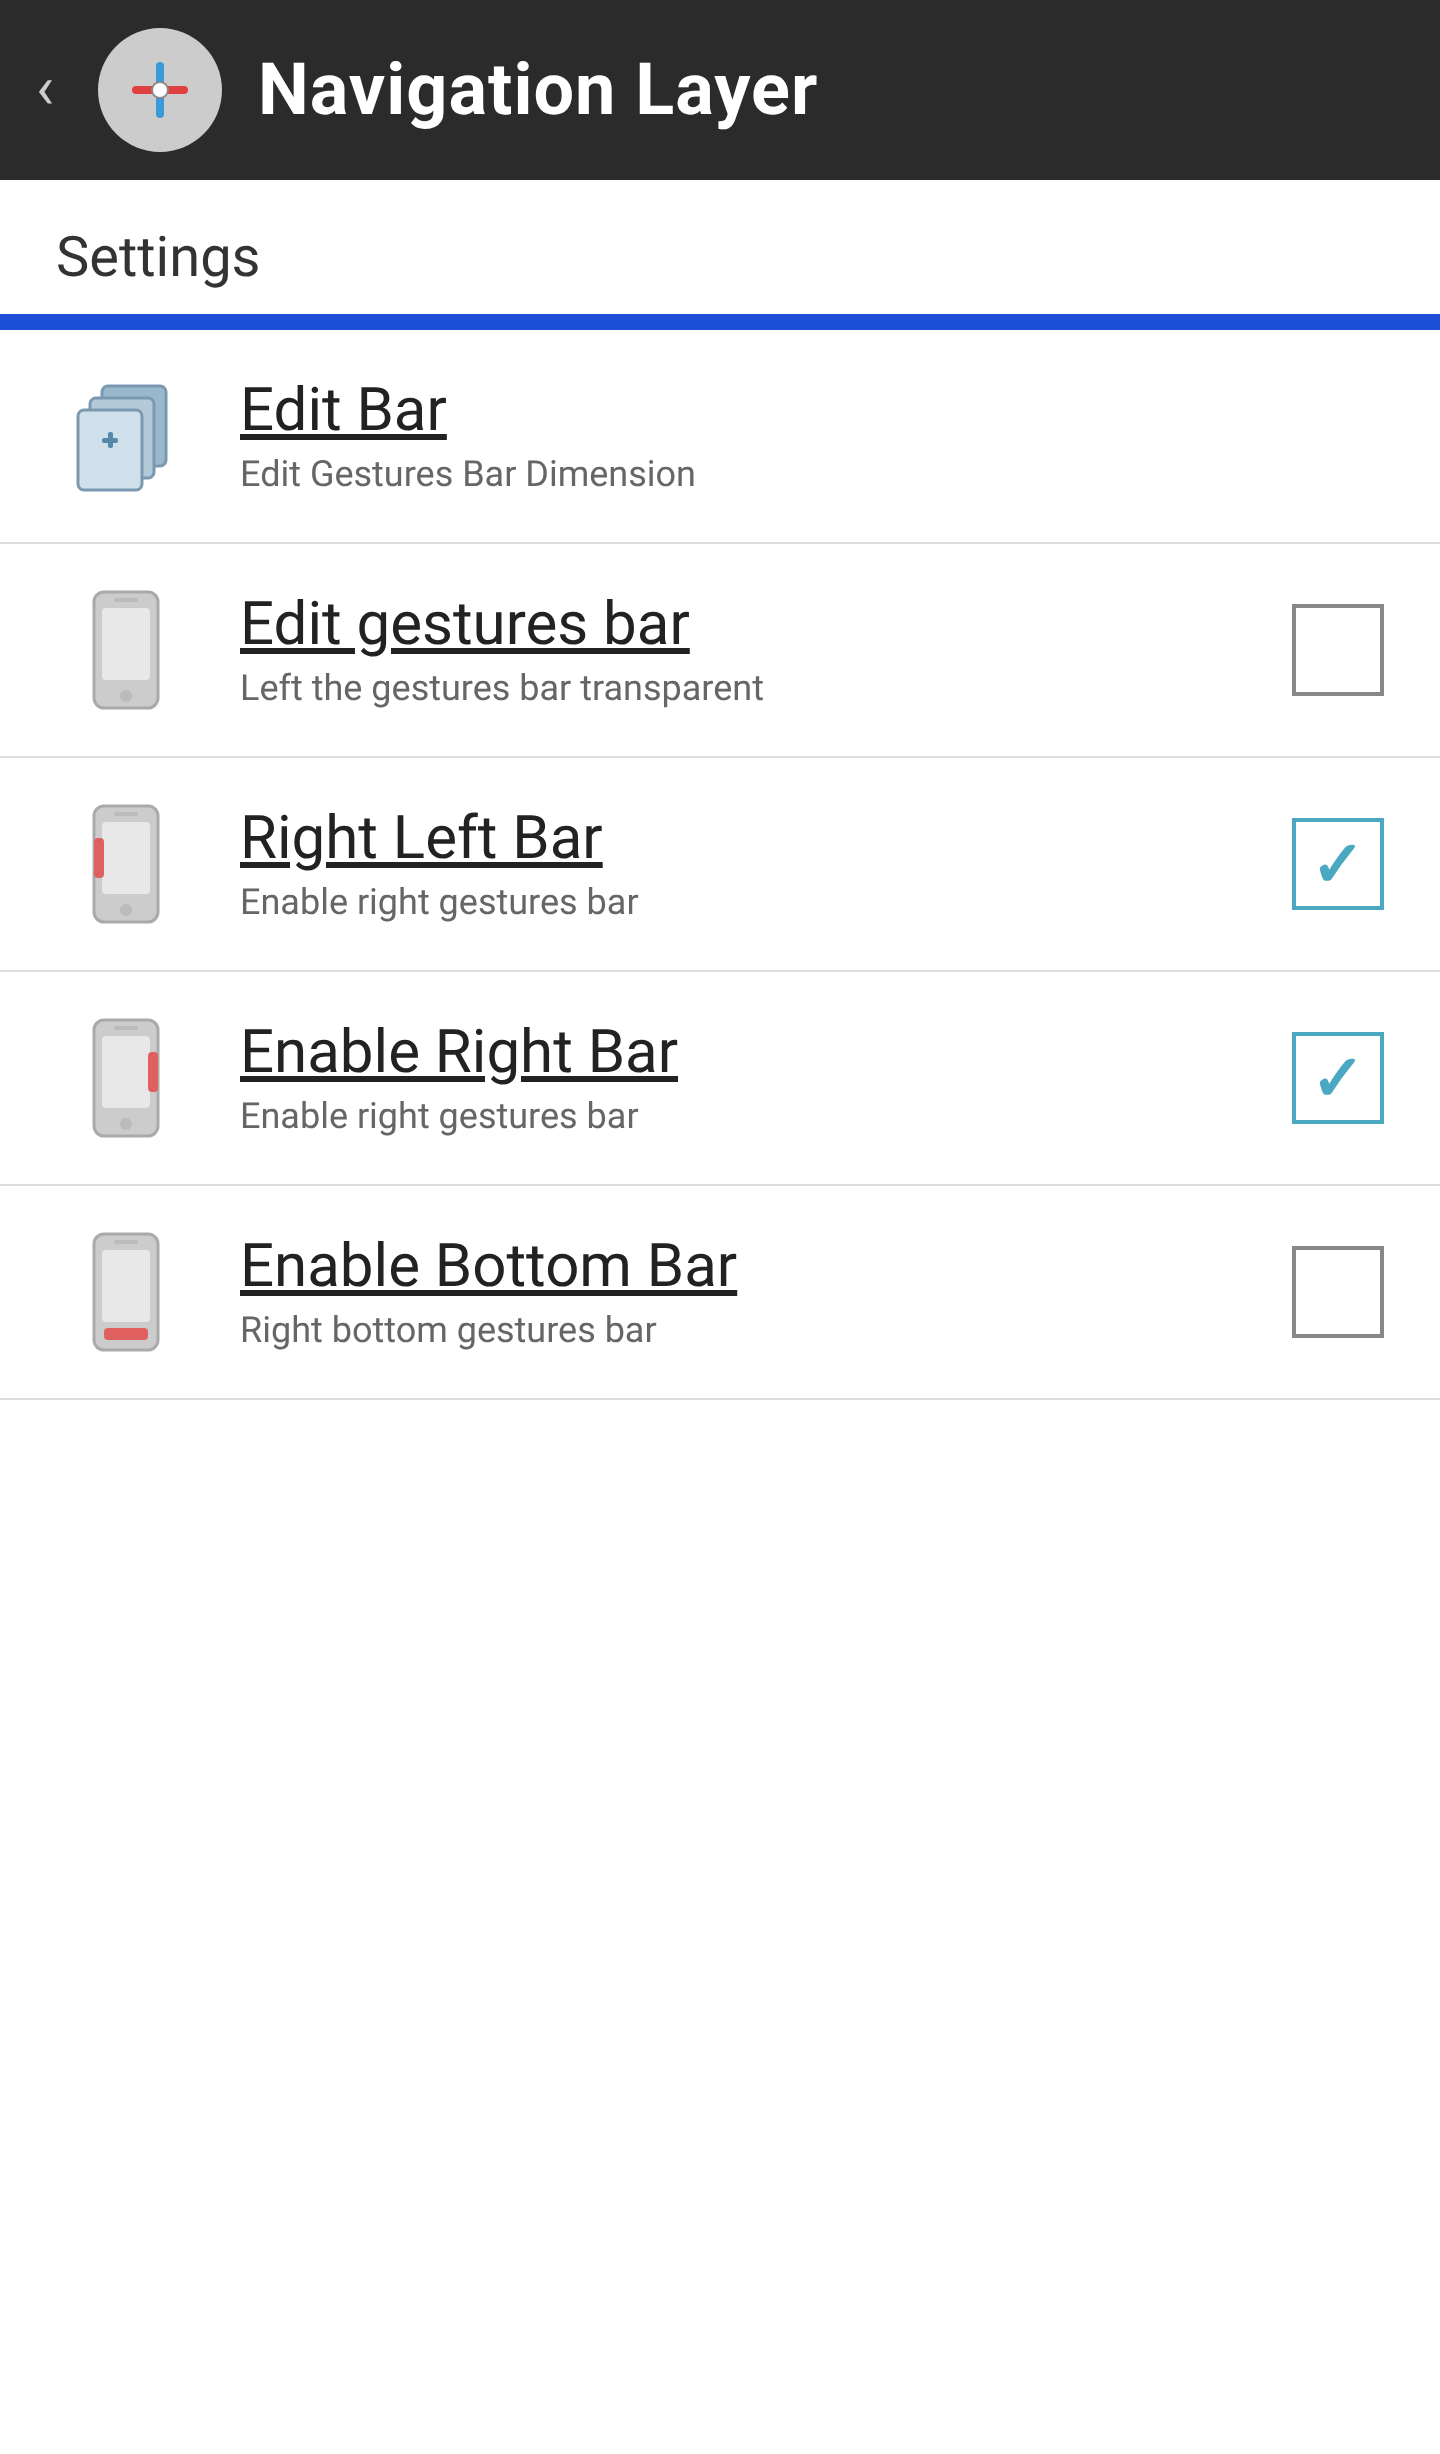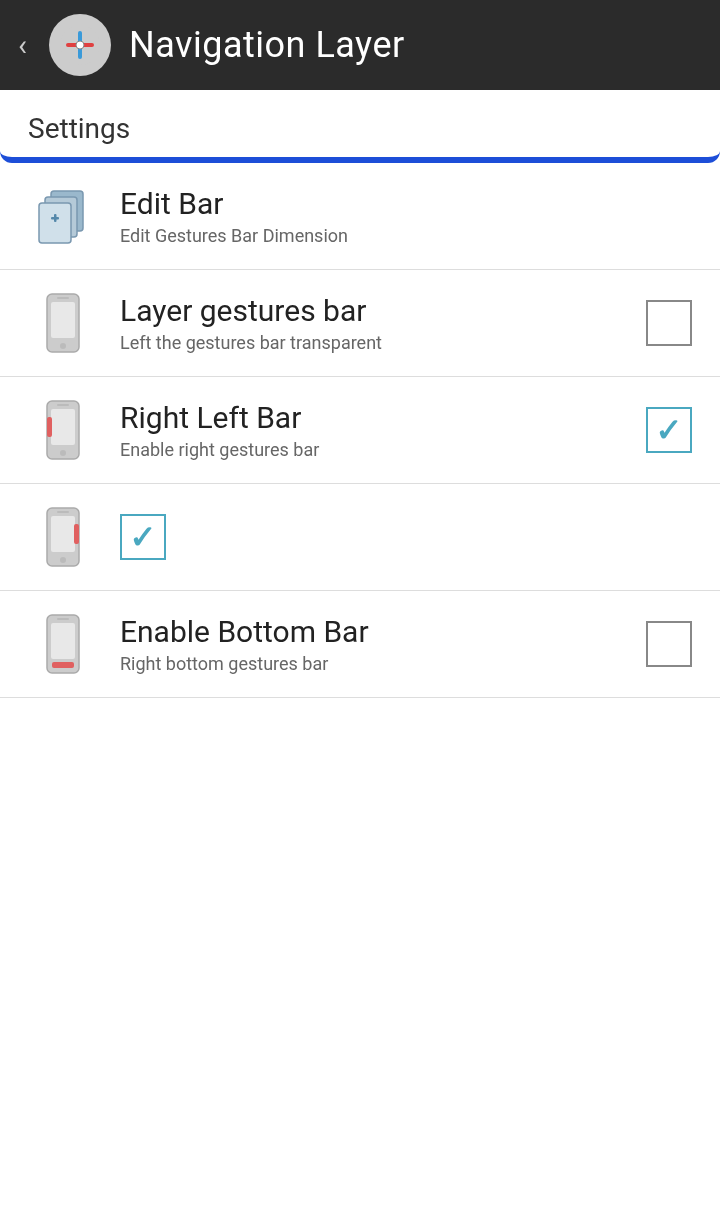--- a/index.html
+++ b/index.html
@@ -29,37 +29,36 @@
       border-radius: 50%;
       background: #cccccc;
       display: flex;
       align-items: center;
       justify-content: center;
       flex-shrink: 0;
     }
 
     .app-bar-title {
       font-size: 36px;
-      font-weight: 400;
+      font-weight: 700;
       color: #ffffff;
       letter-spacing: 0.5px;
     }
 
     .back-arrow {
       color: #cccccc;
       font-size: 30px;
       margin-right: 4px;
       line-height: 1;
     }
 
     
     .settings-label-container {
       padding: 22px 28px 12px 28px;
-      border-bottom: 6px solid #1d4ed8;
-      border-radius: 12px;
+      border-bottom: 8px solid #1d4ed8;
     }
 
     .settings-label {
       font-size: 28px;
       color: #333333;
       font-weight: 400;
     }
 
     
     .settings-list {
@@ -88,20 +87,21 @@
 
     .item-text {
       flex: 1;
     }
 
     .item-title {
       font-size: 30px;
       font-weight: 400;
       color: #222222;
       margin-bottom: 4px;
+      text-decoration: underline;
     }
 
     .item-subtitle {
       font-size: 18px;
       color: #666666;
     }
 
     .item-checkbox {
       width: 46px;
       height: 46px;
@@ -184,21 +184,21 @@
         <rect x="8" y="2" width="32" height="58" rx="5" fill="#cccccc" stroke="#aaaaaa" stroke-width="1.5"></rect>
 
         <rect x="12" y="10" width="24" height="36" rx="2" fill="#e8e8e8"></rect>
 
         <circle cx="24" cy="54" r="3" fill="#bbbbbb"></circle>
 
         <rect x="18" y="5" width="12" height="2" rx="1" fill="#bbbbbb"></rect>
       </svg>
     </div>
     <div class="item-text">
-      <div class="item-title">Layer gestures bar</div>
+      <div class="item-title">Edit gestures bar</div>
       <div class="item-subtitle">Left the gestures bar transparent</div>
     </div>
     <div class="item-checkbox"></div>
   </div>
 
   <div class="settings-item">
     <div class="item-icon">
       <svg width="48" height="62" viewBox="0 0 48 62" xmlns="http://www.w3.org/2000/svg">
 
         <rect x="8" y="2" width="32" height="58" rx="5" fill="#cccccc" stroke="#aaaaaa" stroke-width="1.5"></rect>
@@ -229,20 +229,24 @@
 
         <rect x="12" y="10" width="24" height="36" rx="2" fill="#e8e8e8"></rect>
 
         <circle cx="24" cy="54" r="3" fill="#bbbbbb"></circle>
 
         <rect x="18" y="5" width="12" height="2" rx="1" fill="#bbbbbb"></rect>
 
         <rect x="35" y="18" width="5" height="20" rx="2" fill="#e06060"></rect>
       </svg>
     </div>
+    <div class="item-text">
+      <div class="item-title">Enable Right Bar</div>
+      <div class="item-subtitle">Enable right gestures bar</div>
+    </div>
     <div class="item-checkbox checked">
       <span class="checkmark">✓</span>
     </div>
   </div>
 
   <div class="settings-item">
     <div class="item-icon">
       <svg width="48" height="62" viewBox="0 0 48 62" xmlns="http://www.w3.org/2000/svg">
 
         <rect x="8" y="2" width="32" height="58" rx="5" fill="#cccccc" stroke="#aaaaaa" stroke-width="1.5"></rect>

